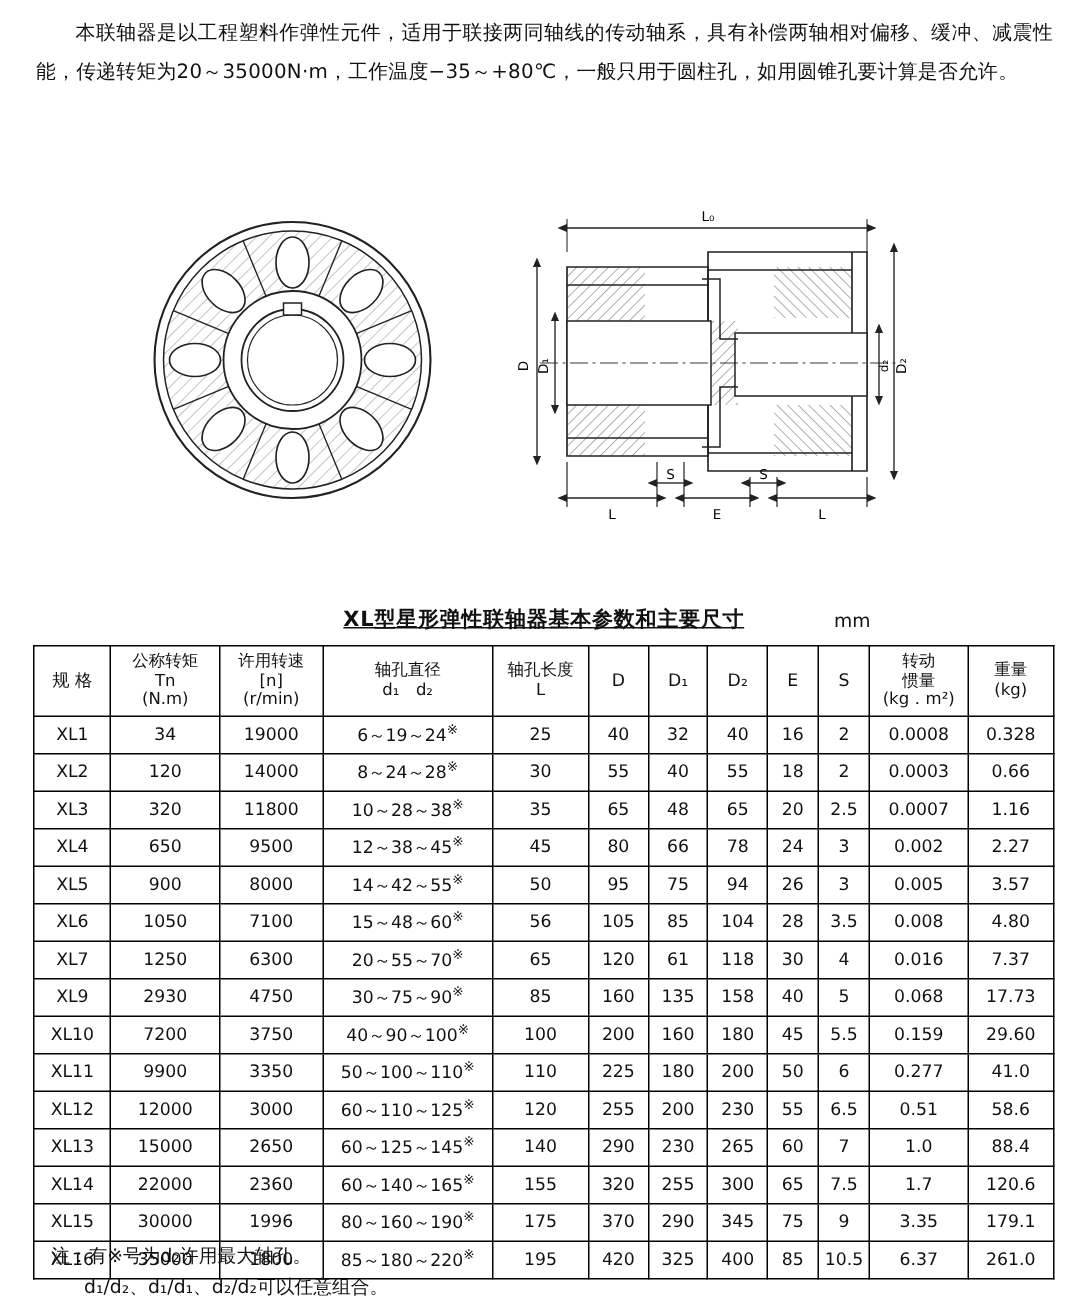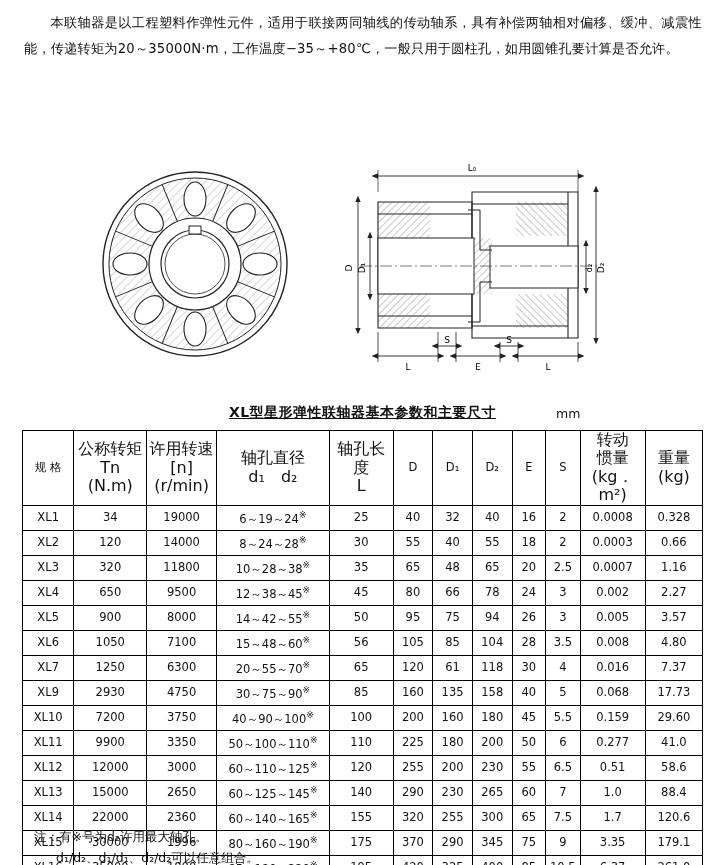--- a/index.html
+++ b/index.html
@@ -36,21 +36,21 @@
   }
   .intro p {
     margin: 0;
     text-indent: 2em;
   }
 
   
   .figure {
     position: absolute;
     left: 0;
-    top: 146px;
+    top: 122px;
     width: 725px;
     height: 250px;
   }
   .fig-left {
     position: absolute;
     left: 95px;
     top: 18px;
   }
   .fig-right {
     position: absolute;
@@ -93,21 +93,21 @@
     padding: 0;
     height: 24px;
     line-height: 1.15;
     font-weight: normal;
   }
   table.specs thead th {
     height: 46px;
     font-size: 11.5px;
   }
   .hdr-sub {
-    font-size: 16px;
+    font-size: 11px;
     display: block;
   }
   .col-spec   { width: 52px; }
   .col-torque { width: 74px; }
   .col-speed  { width: 70px; }
   .col-bore   { width: 118px; }
   .col-len    { width: 66px; }
   .col-d      { width: 40px; }
   .col-d1     { width: 40px; }
   .col-d2     { width: 40px; }

